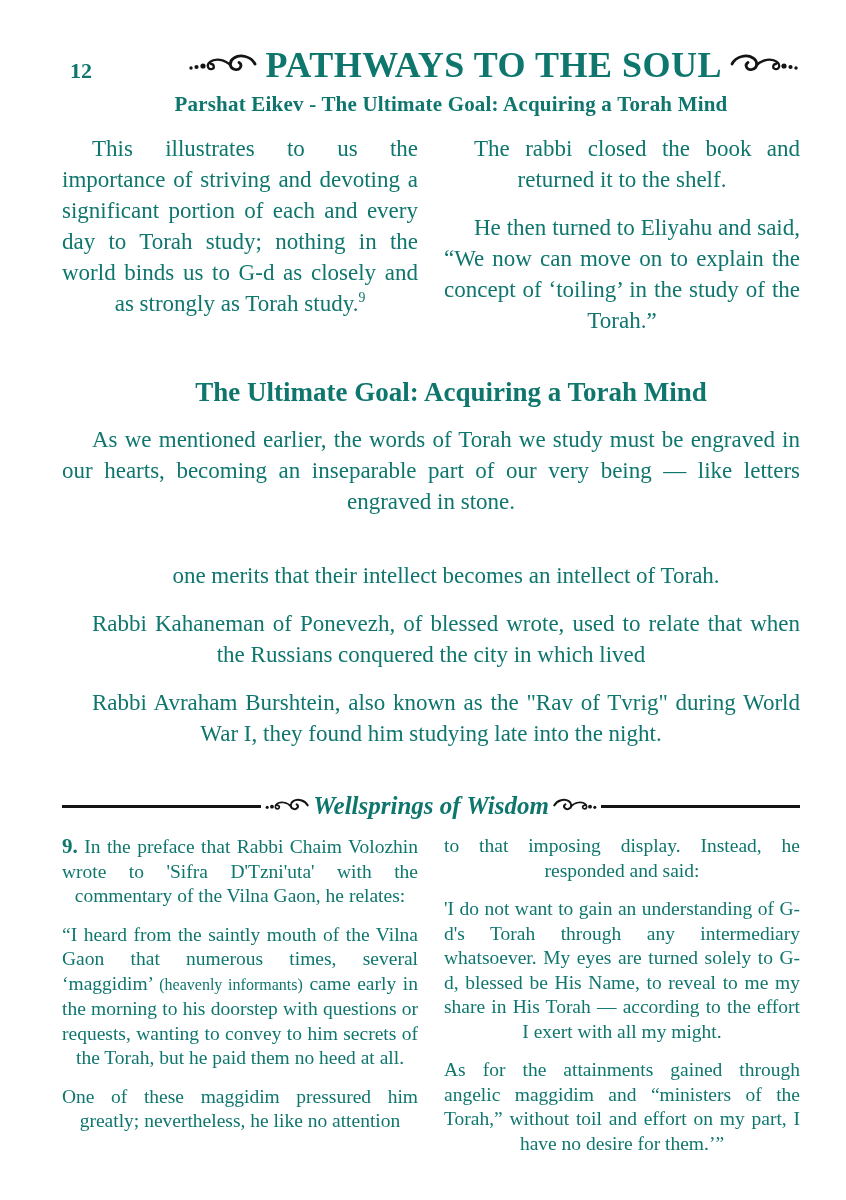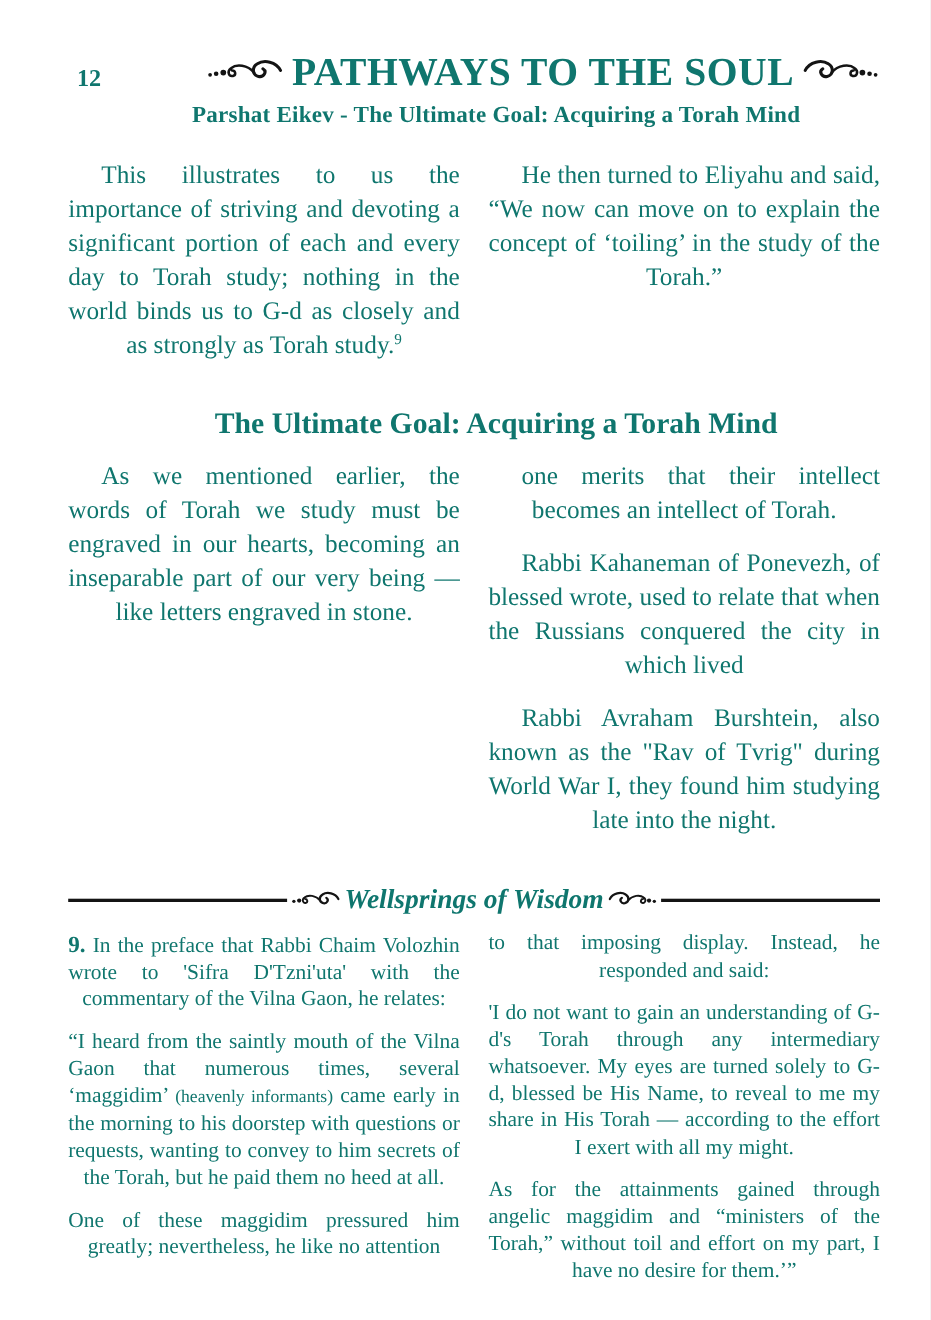--- a/index.html
+++ b/index.html
@@ -35,21 +35,21 @@
   }
   
   .cols{display:flex;gap:26px;align-items:flex-start;}
   .col{flex:1 1 0;}
   .bodytext p{
     margin:0 0 17px 0;
     font-size:23px;line-height:31px;
     text-align:justify;text-align-last:center;
     text-indent:30px;
   }
-  .bodytext{margin-top:26px;}
+  .bodytext{margin-top:16px;}
   sup.fn-ref{font-size:60%;line-height:0;vertical-align:super;}
   .section-heading{
     margin:24px 0 16px 40px;text-align:center;
     font-size:27px;font-weight:bold;
   }
   
   .divider{
     display:flex;align-items:center;margin:26px 0 14px 0;
   }
   .divider .rule{flex:1 1 auto;border-top:3px solid #141414;height:0;}
@@ -97,27 +97,28 @@
       </span>
     </div>
     <h2 class="page-subtitle">Parshat Eikev - The Ultimate Goal: Acquiring a Torah Mind</h2>
   </header>
 
   <section class="cols bodytext">
     <div class="col">
       <p><span>This illustrates to us the importance of striving and devoting a significant portion of each and every day to Torah study; nothing in the world binds us to G-d as closely and as strongly as Torah study.</span><sup class="fn-ref">9</sup></p>
     </div>
     <div class="col">
+      <p>The rabbi closed the book and returned it to the shelf.</p>
       <p>He then turned to Eliyahu and said, “We now can move on to explain the concept of ‘toiling’ in the study of the Torah.”</p>
     </div>
   </section>
 
   <h3 class="section-heading">The Ultimate Goal: Acquiring a Torah Mind</h3>
 
-  <section class="cols bodytext" style="margin-top:0;">
+  <section class="cols bodytext" style="margin-top:0;flex-direction:column;">
     <div class="col">
       <p>As we mentioned earlier, the words of Torah we study must be engraved in our hearts, becoming an inseparable part of our very being — like letters engraved in stone.</p>
     </div>
     <div class="col">
       <p>one merits that their intellect becomes an intellect of Torah.</p>
       <p>Rabbi Kahaneman of Ponevezh, of blessed wrote, used to relate that when the Russians conquered the city in which lived</p>
       <p>Rabbi Avraham Burshtein, also known as the "Rav of Tvrig" during World War I, they found him studying late into the night.</p>
     </div>
   </section>
 

